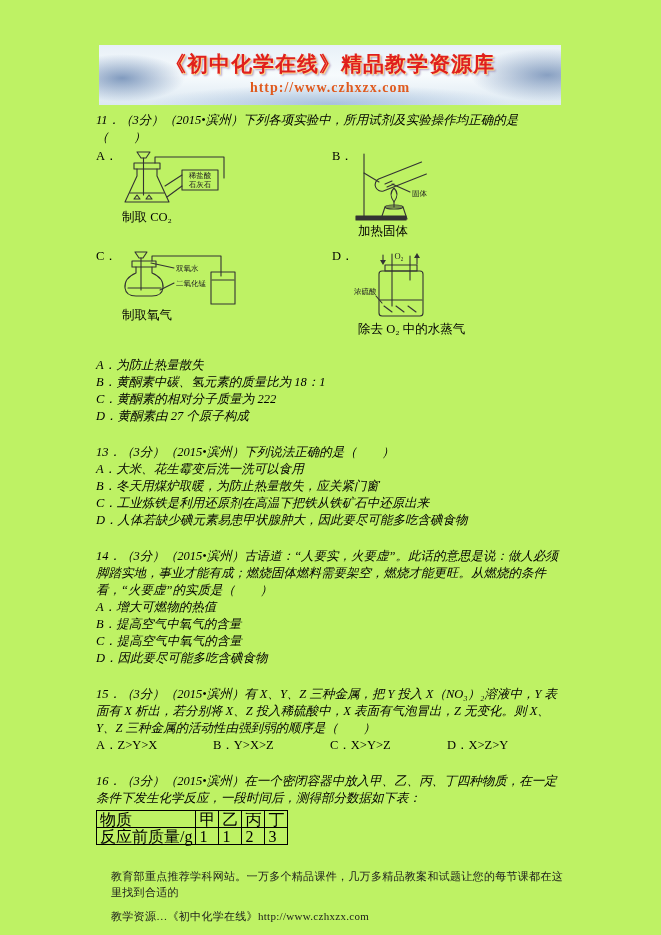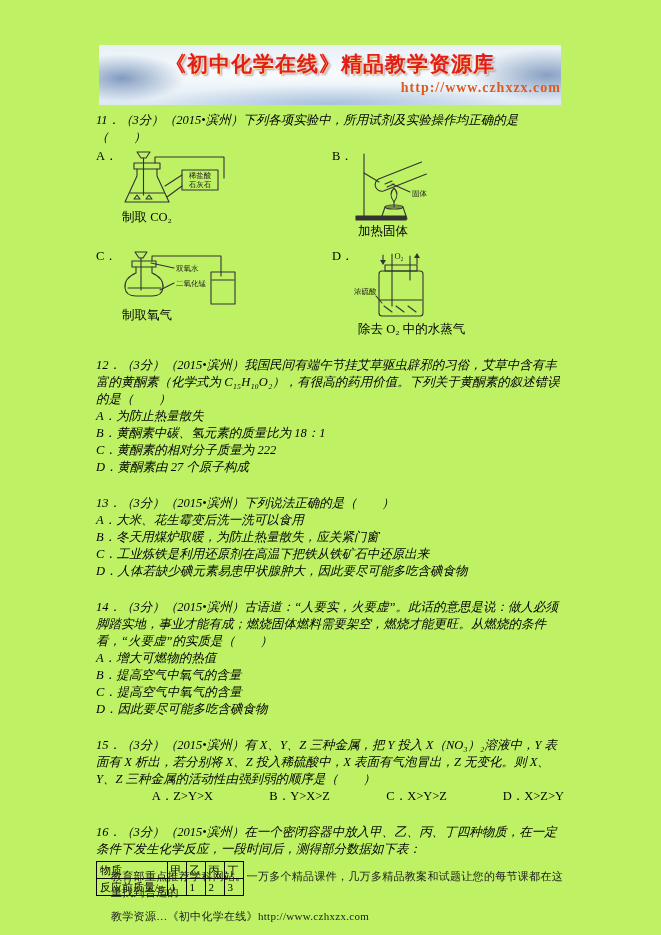--- a/index.html
+++ b/index.html
@@ -8,34 +8,34 @@
         font-family:"Liberation Serif","DejaVu Serif",serif;color:#000;}
   
   .banner{position:absolute;left:99px;top:45px;width:462px;height:60px;text-align:center;overflow:hidden;
     background:
       radial-gradient(ellipse 90px 34px at 5% 55%, rgba(52,92,150,.6), rgba(52,92,150,0) 70%),
       radial-gradient(ellipse 110px 38px at 97% 50%, rgba(45,85,145,.55), rgba(45,85,145,0) 70%),
       radial-gradient(ellipse 240px 26px at 50% 98%, rgba(105,145,195,.45), rgba(105,145,195,0) 75%),
       linear-gradient(180deg,#e8f0f7 0%,#f7fbfd 50%,#dce8f2 100%);}
   .banner-title{margin-top:5px;font-size:21px;font-weight:bold;color:#e01f1c;letter-spacing:1px;
     text-shadow:1px 1px 0 #ffd98d,2px 2px 2px rgba(90,40,120,.45);}
-  .banner-url{font-size:14px;font-weight:bold;color:#e05a1e;letter-spacing:1px;margin-top:2px;text-align:right;}
+  .banner-url{font-size:14px;font-weight:bold;color:#e05a1e;letter-spacing:1px;margin-top:2px;}
   
   .content{position:absolute;left:96px;top:112px;width:472px;font-size:12.5px;line-height:17px;}
   .question{margin-bottom:19px;}
   .stem,.opt{margin:0;font-style:italic;}
   .diagram-grid{display:grid;grid-template-columns:236px 236px;row-gap:8px;margin-top:2px;}
   .dcell{position:relative;padding-left:14px;}
   .optletter{position:absolute;left:0;top:0;}
   .dsvg{display:block;margin:2px 0 0 8px;}
   .caption{margin:1px 0 0 12px;}
   .optrow{display:flex;}
-  .optrow span{width:117px;text-align:right;}
+  .optrow span{width:117px;}
   .qtable{border-collapse:collapse;margin-top:3px;}
-  .qtable td{border:1px solid #000;padding:0 3px;font-size:11px;line-height:15px;height:16px;}
+  .qtable td{border:1px solid #000;padding:0 3px;font-size:16px;line-height:15px;height:16px;}
   .qtable td.c{min-width:12px;}
   .footer{position:absolute;left:103px;top:860px;width:468px;font-size:11px;line-height:16px;
           color:#1a1a1a;letter-spacing:.3px;}
   .footer p{margin:8px;}
   svg{stroke-linecap:round;stroke-linejoin:round;}
   svg text{stroke:none;fill:#222;}
 </style>
 </head>
 <body>
 
@@ -137,21 +137,20 @@
             </g>
             <text x="0" y="44" font-size="7.5">浓硫酸</text>
           </svg>
           <div class="caption">除去 O₂ 中的水蒸气</div>
         </div>
 
       </div>
     </section>
 
     <section class="question">
-      <p class="stem">12．（3分）（2015•滨州）我国民间有端午节挂艾草驱虫辟邪的习俗，艾草中含有丰富的黄酮素（化学式为 C₁₅H₁₀O₂），有很高的药用价值。下列关于黄酮素的叙述错误的是（　　）</p>
       <p class="opt">A．为防止热量散失</p>
       <p class="opt">B．黄酮素中碳、氢元素的质量比为 18：1</p>
       <p class="opt">C．黄酮素的相对分子质量为 222</p>
       <p class="opt">D．黄酮素由 27 个原子构成</p>
     </section>
 
     <section class="question">
       <p class="stem">13．（3分）（2015•滨州）下列说法正确的是（　　）</p>
       <p class="opt">A．大米、花生霉变后洗一洗可以食用</p>
       <p class="opt">B．冬天用煤炉取暖，为防止热量散失，应关紧门窗</p>

